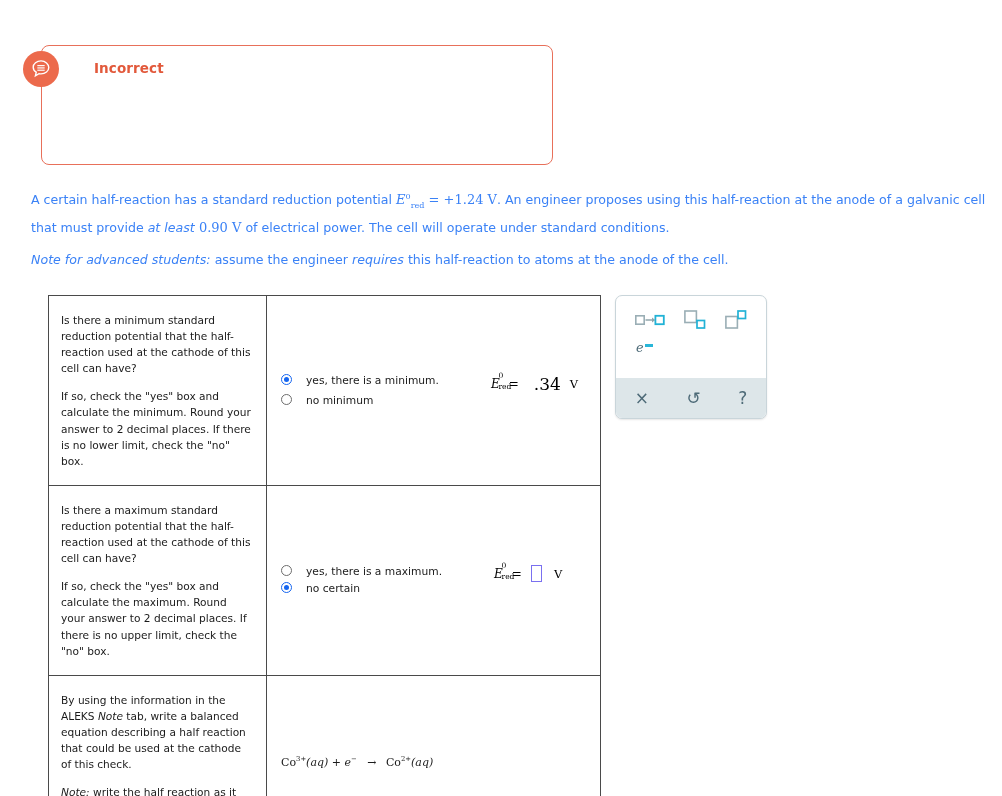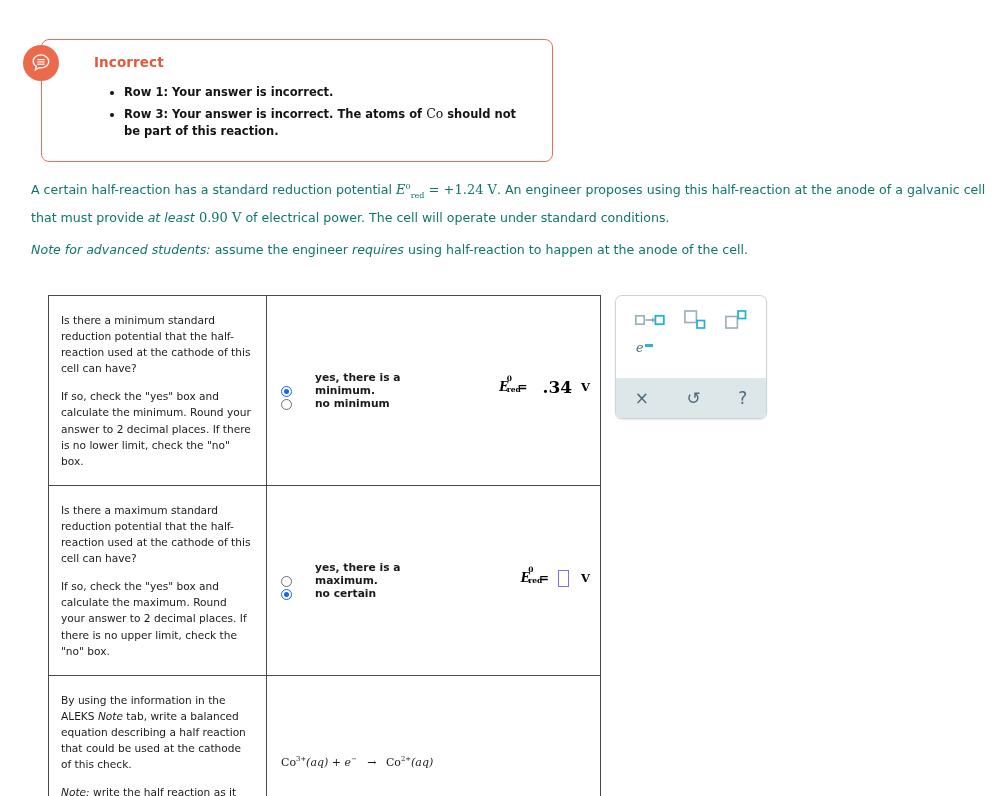--- a/index.html
+++ b/index.html
@@ -13,21 +13,21 @@
     font-family: "DejaVu Sans", "Liberation Sans", sans-serif;
     color: #000000;
     position: relative;
     overflow: hidden;
   }
 
   
   .feedback-wrap {
     position: absolute;
     left: 41px;
-    top: 39px;
+    top: 45px;
     width: 512px;
   }
   .feedback-box {
     border: 1px solid #e8705a;
     border-radius: 8px;
     min-height: 120px;
     padding: 14px 18px 18px 48px;
     box-sizing: border-box;
     background: #ffffff;
   }
@@ -66,25 +66,25 @@
   .feedback-list li {
     margin: 4px 0;
     line-height: 1.45;
   }
   .el-sym { font-family: "DejaVu Serif", "Liberation Serif", serif; font-weight: normal; font-size: 12.5px;}
 
   
   .statement {
     position: absolute;
     left: 31px;
-    top: 176px;
+    top: 186px;
     width: 955px;
     font-size: 12.6px;
     line-height: 2.15;
-    color: #0f766e;
+    color: #3b82f6;
   }
   .statement p { margin: 0 0 4px 0; }
   .mathvar {
     font-family: "DejaVu Serif", "Liberation Serif", serif;
     font-style: italic;
     font-size: 13px;
   }
   .mathup {
     font-family: "DejaVu Serif", "Liberation Serif", serif;
     font-style: normal;
@@ -118,23 +118,22 @@
   }
   .prompt-cell p { margin: 0; }
   .prompt-cell p + p { margin-top: 12px; }
   .answer-cell {
     padding: 16px 10px 16px 14px;
     font-size: 10.8px;
   }
 
   .opt-row {
     display: flex;
-    align-items: flex-end;
-    gap: 23px;
-    font-weight: bold;
+    align-items: flex-start;
+    gap: 14px;
   }
   .opt-row.second { }
 
   .radio {
     width: 11px;
     height: 11px;
     border-radius: 50%;
     border: 1.4px solid #6d6d6d;
     box-sizing: border-box;
     background: #fff;
@@ -283,33 +282,29 @@
   <div class="feedback-icon">
     <svg width="22" height="22" viewBox="0 0 24 24" aria-hidden="true">
       <path d="M12 3.2c-4.7 0-8.5 3.1-8.5 6.9 0 2.2 1.3 4.2 3.3 5.4l-.9 3.9 3.9-2.3c.7.15 1.45.23 2.2.23 4.7 0 8.5-3.1 8.5-6.9S16.7 3.2 12 3.2z" fill="none" stroke="#ffffff" stroke-width="1.5"></path>
       <rect x="8" y="7.7" width="8" height="1.25" fill="#ffffff"></rect>
       <rect x="8" y="10.2" width="8" height="1.25" fill="#ffffff"></rect>
       <rect x="8" y="12.7" width="8" height="1.25" fill="#ffffff"></rect>
     </svg>
   </div>
   <div class="feedback-box">
     <div class="feedback-title">Incorrect</div>
-    <ul class="feedback-list">
-      <li><span>Row 1: Your answer is incorrect.</span></li>
-      <li><span>Row 3: Your answer is incorrect. The atoms of </span><span class="el-sym">Co</span><span> should not be part of this reaction.</span></li>
-    </ul>
   </div>
 </div>
 
 <div class="statement">
   <p>
     <span>A certain half-reaction has a standard reduction potential </span><span class="mathvar"><span>E</span><sup class="sm">0</sup><sub class="sm">red</sub></span><span class="mathup"> = +1.24 </span><span class="mathup">V</span><span>. An engineer proposes using this half-reaction at the anode of a galvanic cell that must provide </span><span class="ital">at least</span><span class="mathup"> 0.90 </span><span class="mathup">V</span><span> of electrical power. The cell will operate under standard conditions.</span>
   </p>
   <p>
-    <span class="ital">Note for advanced students:</span><span> assume the engineer </span><span class="ital">requires</span><span> using half-reaction to happen at the anode of the cell.</span>
+    <span class="ital">Note for advanced students:</span><span> assume the engineer </span><span class="ital">requires</span><span> this half-reaction to atoms at the anode of the cell.</span>
   </p>
 </div>
 
 <table class="qtable">
   <tbody>
 
     <tr>
       <td class="col-prompt">
         <div class="prompt-cell">
           <p>Is there a minimum standard reduction potential that the half-reaction used at the cathode of this cell can have?</p>

